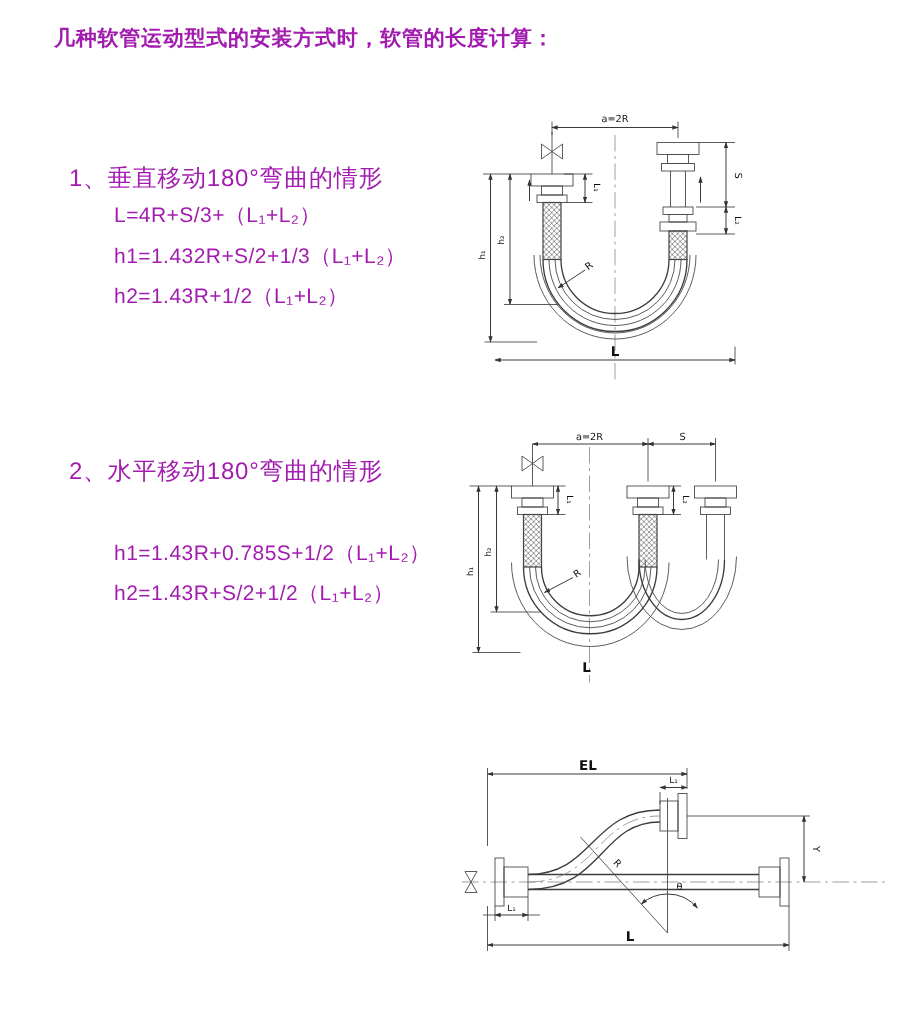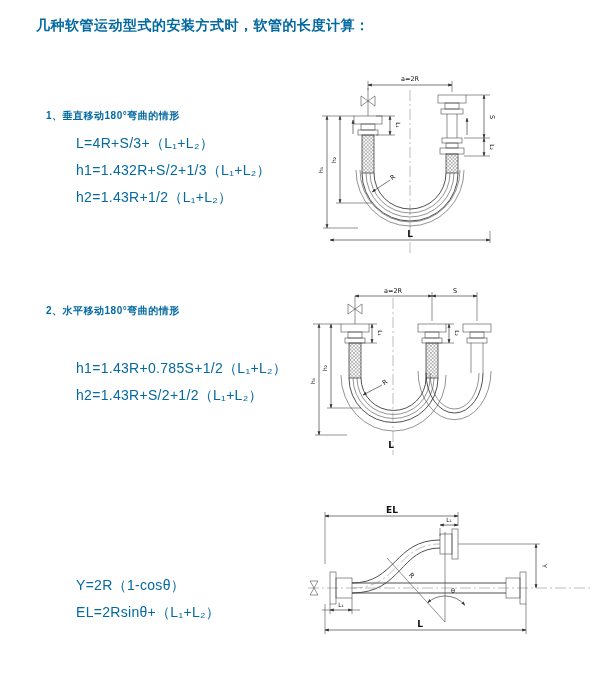--- a/index.html
+++ b/index.html
@@ -1,19 +1,19 @@
 <!DOCTYPE html>
 <html><head>
 <meta charset="utf-8">
 <style>
   html,body{margin:0;padding:0;background:#fff;}
   .page{position:relative;width:600px;height:675px;background:#fff;overflow:hidden;
-        font-family:"Liberation Sans","DejaVu Sans",sans-serif;color:#0369a1;border-radius:22px;}
+        font-family:"Liberation Sans","DejaVu Sans",sans-serif;color:#a21caf;border-radius:22px;}
   .title{position:absolute;left:36px;top:17px;font-size:14px;font-weight:600;letter-spacing:.5px;white-space:nowrap;}
-  .heading{position:absolute;left:46px;font-size:10px;font-weight:700;letter-spacing:.5px;white-space:nowrap;}
+  .heading{position:absolute;left:46px;font-size:16px;font-weight:400;letter-spacing:.5px;white-space:nowrap;}
   .formula{position:absolute;left:76px;font-size:14px;font-weight:500;letter-spacing:.3px;white-space:nowrap;}
   .diagram{position:absolute;}
   
   .thin{stroke:#4a4a4a;stroke-width:.6;fill:none;}
   .hose{stroke:#3d3d3d;stroke-width:.9;fill:none;}
   .dim{stroke:#333;stroke-width:.65;fill:none;}
   .cl{stroke:#8a8a8a;stroke-width:.55;fill:none;stroke-dasharray:11 3 2 3;}
   .hrect{stroke:#444;stroke-width:.8;}
   .lbl{font-family:"DejaVu Sans",sans-serif;font-size:6.5px;fill:#111;}
   .lbl-sm{font-family:"DejaVu Sans",sans-serif;font-size:5.8px;fill:#111;}
@@ -28,22 +28,20 @@
 
   <div class="heading" style="top:109px">1、垂直移动180°弯曲的情形</div>
   <div class="formula" style="top:135px">L=4R+S/3+（L₁+L₂）</div>
   <div class="formula" style="top:162px">h1=1.432R+S/2+1/3（L₁+L₂）</div>
   <div class="formula" style="top:189px">h2=1.43R+1/2（L₁+L₂）</div>
 
   <div class="heading" style="top:304px">2、水平移动180°弯曲的情形</div>
   <div class="formula" style="top:360px">h1=1.43R+0.785S+1/2（L₁+L₂）</div>
   <div class="formula" style="top:387px">h2=1.43R+S/2+1/2（L₁+L₂）</div>
 
-  <div class="formula" style="top:577px">Y=2R（1-cosθ）</div>
-  <div class="formula" style="top:604px">EL=2Rsinθ+（L₁+L₂）</div>
 
   <svg class="diagram" style="left:310px;top:70px" width="290" height="185" viewBox="0 0 290 185">
     <defs>
       <pattern id="hx1" width="3.5" height="3.5" patternUnits="userSpaceOnUse">
         <path d="M0,0 L3.5,3.5 M3.5,0 L0,3.5" stroke="#555" stroke-width="0.4"></path>
       </pattern>
       <marker id="ar1" viewBox="0 0 10 10" refX="9" refY="5" markerWidth="6.5" markerHeight="6.5" orient="auto-start-reverse">
         <path d="M0,1.6 L10,5 L0,8.4 Z" fill="#333"></path>
       </marker>
     </defs>

